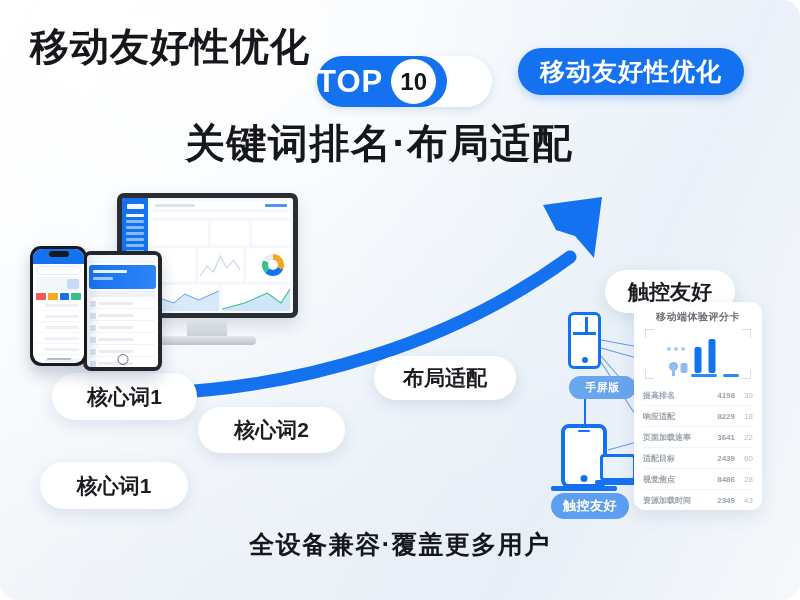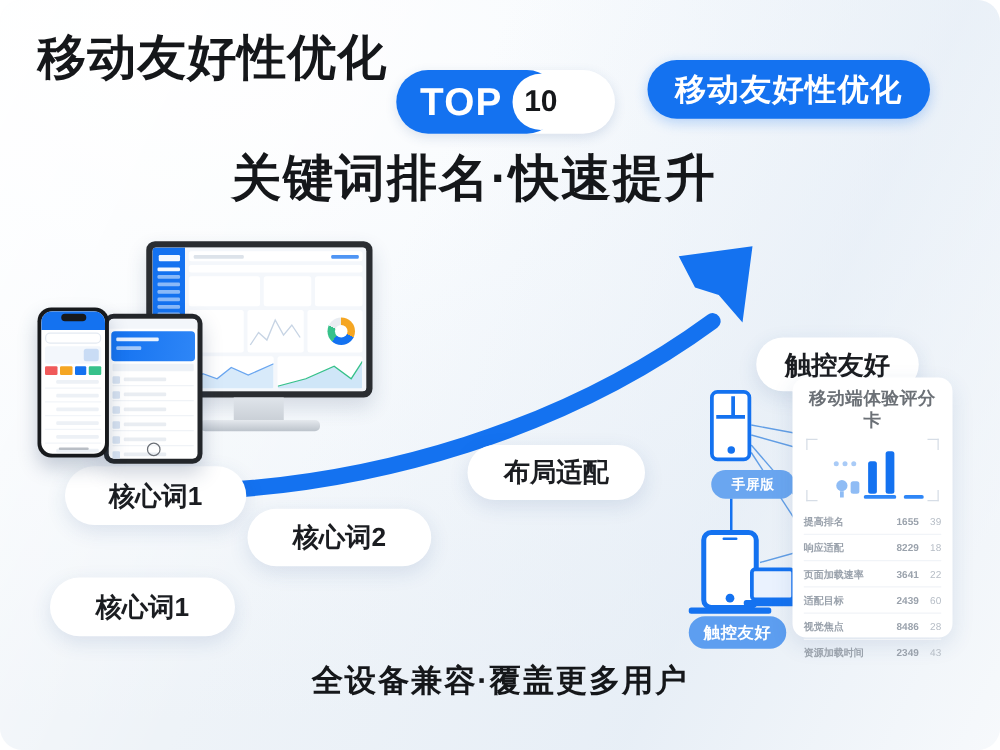--- a/index.html
+++ b/index.html
@@ -33,21 +33,21 @@
     width:175px;height:51px;border-radius:26px;
     background:#ffffff;
     box-shadow:0 3px 9px rgba(40,80,140,.15);
     display:flex;align-items:center;
   }
   .top-badge-fill{
     position:absolute;left:0;top:0;width:130px;height:51px;
     border-radius:26px;background:#1472f0;
   }
   .top-badge-word{
-    position:relative;z-index:2;margin-left:19px;
+    position:relative;z-index:2;
     font-size:31px;font-weight:700;color:#ffffff;letter-spacing:1px;
     font-family:"Liberation Sans",sans-serif;
   }
   .top-badge-circle{
     position:relative;z-index:2;margin-left:8px;
     width:45px;height:45px;border-radius:50%;
     background:#ffffff;display:flex;align-items:center;justify-content:center;
     font-size:24px;font-weight:700;color:#15171a;
   }
   .pill-blue{
@@ -160,21 +160,21 @@
     background:#5d9ef0;color:#fff;font-size:13px;font-weight:700;
     display:flex;align-items:center;justify-content:center;letter-spacing:.5px;
   }
   .score-card{
     position:absolute;left:634px;top:302px;width:128px;height:208px;
     background:#fff;border-radius:11px;
     box-shadow:0 6px 18px rgba(40,80,140,.12);
     padding:8px 9px;box-sizing:border-box;
   }
   .sc-title{
-    font-size:14px;font-weight:700;color:#6b7076;text-align:center;
+    font-size:10px;font-weight:700;color:#6b7076;text-align:center;
     letter-spacing:.5px;filter:blur(.25px);
   }
   .sc-chart{position:relative;height:50px;margin:5px 2px 6px;}
   .sc-chart .brk{position:absolute;width:8px;height:8px;border-color:#d6dde6;border-style:solid;border-width:0;}
   .sc-chart .b1{left:0;top:0;border-left-width:1.4px;border-top-width:1.4px;}
   .sc-chart .b2{right:0;top:0;border-right-width:1.4px;border-top-width:1.4px;}
   .sc-chart .b3{left:0;bottom:0;border-left-width:1.4px;border-bottom-width:1.4px;}
   .sc-chart .b4{right:0;bottom:0;border-right-width:1.4px;border-bottom-width:1.4px;}
   .sc-bars{position:absolute;left:50%;bottom:6px;transform:translateX(-50%);display:flex;align-items:flex-end;gap:7px;height:38px;}
   .sc-bars i{display:block;width:7px;border-radius:2px;background:#1472f0;}
@@ -207,21 +207,21 @@
   <div class="hdr-title">移动友好性优化</div>
 
   <div class="top-badge">
     <span class="top-badge-fill"></span>
     <span class="top-badge-word">TOP</span>
     <span class="top-badge-circle">10</span>
   </div>
 
   <div class="pill-blue">移动友好性优化</div>
 
-  <div class="hdr-sub">关键词排名·快速提升</div>
+  <div class="hdr-sub">关键词排名·布局适配</div>
 
   <div class="arrow-wrap">
     <svg width="560" height="230" viewBox="0 0 560 230">
       <path d="M14 208 C150 202 300 160 420 72" stroke="#1472f0" stroke-width="13" fill="none" stroke-linecap="round"></path>
       <path d="M393 20 L452 12 L444 73 L425 51 L406 45 Z" fill="#1472f0"></path>
     </svg>
   </div>
 
   <div class="devices">
 
@@ -370,21 +370,21 @@
         <i class="lt" style="height:10px"></i>
         <i style="height:26px"></i>
         <i style="height:34px"></i>
       </span>
       <span class="sc-underline" style="left:46px;width:26px"></span>
       <span class="sc-underline" style="left:78px;width:16px"></span>
     </div>
     <div class="sc-rows">
       <div class="sc-row">
         <span class="nm">提高排名</span>
-        <span class="v1">1655</span>
+        <span class="v1">4198</span>
         <span class="v2">39</span>
       </div>
       <div class="sc-row">
         <span class="nm">响应适配</span>
         <span class="v1">8229</span>
         <span class="v2">18</span>
       </div>
       <div class="sc-row">
         <span class="nm">页面加载速率</span>
         <span class="v1">3641</span>

